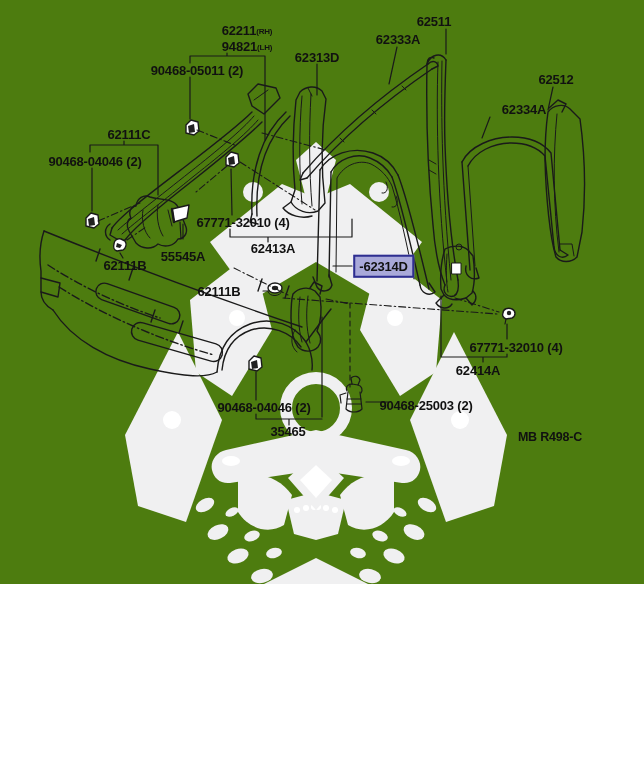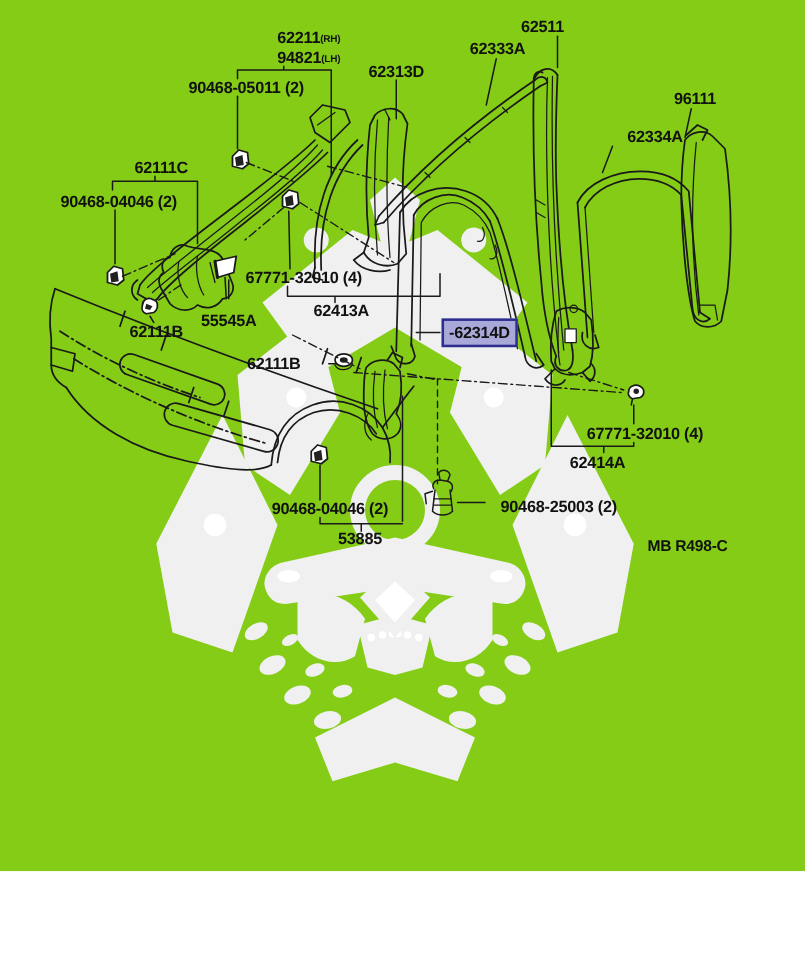--- a/index.html
+++ b/index.html
@@ -1,16 +1,16 @@
 <!DOCTYPE html>
 <html><head>
 <meta charset="utf-8">
 <style>
   html,body{margin:0;padding:0;background:#ffffff;}
-  #stage{position:relative;width:644px;height:697px;background:#84cc16;overflow:hidden;
+  #stage{position:relative;width:644px;height:584px;background:#4d7c0f;overflow:hidden;
          font-family:"Liberation Sans", sans-serif;}
   #art{position:absolute;left:0;top:0;z-index:1;}
   .lbl{position:absolute;z-index:2;transform:translate(-50%,-50%);
        font-weight:bold;font-size:13px;letter-spacing:-0.2px;color:#111;
        white-space:nowrap;line-height:1;}
   .lbl .suffix{font-size:8px;font-weight:bold;vertical-align:1px;}
   .small{font-size:12.5px;}
   .hl{padding:2.5px 5px 3px 4px;border:2px solid #0369a1;background:#a9a9d9;}
 </style>
 </head>
@@ -257,30 +257,30 @@
     <path d="M350,303 L350,387" stroke-width="1.1" stroke-dasharray="5 4"></path>
   </g>
 </svg>
 
   <div class="lbl" style="left:247px;top:30px;"><span>62211</span><span class="suffix">(RH)</span></div>
   <div class="lbl" style="left:247px;top:46px;"><span>94821</span><span class="suffix">(LH)</span></div>
   <div class="lbl" style="left:197px;top:70px;">90468-05011 (2)</div>
   <div class="lbl" style="left:317px;top:57px;">62313D</div>
   <div class="lbl" style="left:398px;top:39px;">62333A</div>
   <div class="lbl" style="left:434px;top:21px;">62511</div>
-  <div class="lbl" style="left:556px;top:79px;">96111</div>
+  <div class="lbl" style="left:556px;top:79px;">62512</div>
   <div class="lbl" style="left:492px;top:109px;margin-left:32px;">62334A</div>
   <div class="lbl" style="left:129px;top:134px;">62111C</div>
   <div class="lbl" style="left:95px;top:161px;">90468-04046 (2)</div>
   <div class="lbl" style="left:243px;top:222px;">67771-32010 (4)</div>
   <div class="lbl" style="left:183px;top:256px;">55545A</div>
   <div class="lbl" style="left:273px;top:248px;">62413A</div>
   <div class="lbl" style="left:125px;top:265px;">62111B</div>
   <div class="lbl hl" style="left: 384px; top: 266px; background: rgb(169, 169, 217); border-color: rgb(46, 46, 144);"><span>-</span><span>62314D</span></div>
   <div class="lbl" style="left:219px;top:291px;">62111B</div>
   <div class="lbl" style="left:516px;top:347px;">67771-32010 (4)</div>
   <div class="lbl" style="left:478px;top:370px;">62414A</div>
-  <div class="lbl" style="left:447px;top:405px;">90468-25003 (2)</div>
+  <div class="lbl" style="left:426px;top:405px;">90468-25003 (2)</div>
   <div class="lbl" style="left:264px;top:407px;">90468-04046 (2)</div>
-  <div class="lbl" style="left:288px;top:431px;">53885</div>
+  <div class="lbl" style="left:288px;top:431px;">35465</div>
   <div class="lbl small" style="left:550px;top:437px;">MB R498-C</div>
 
 </div>
 
 </body></html>

